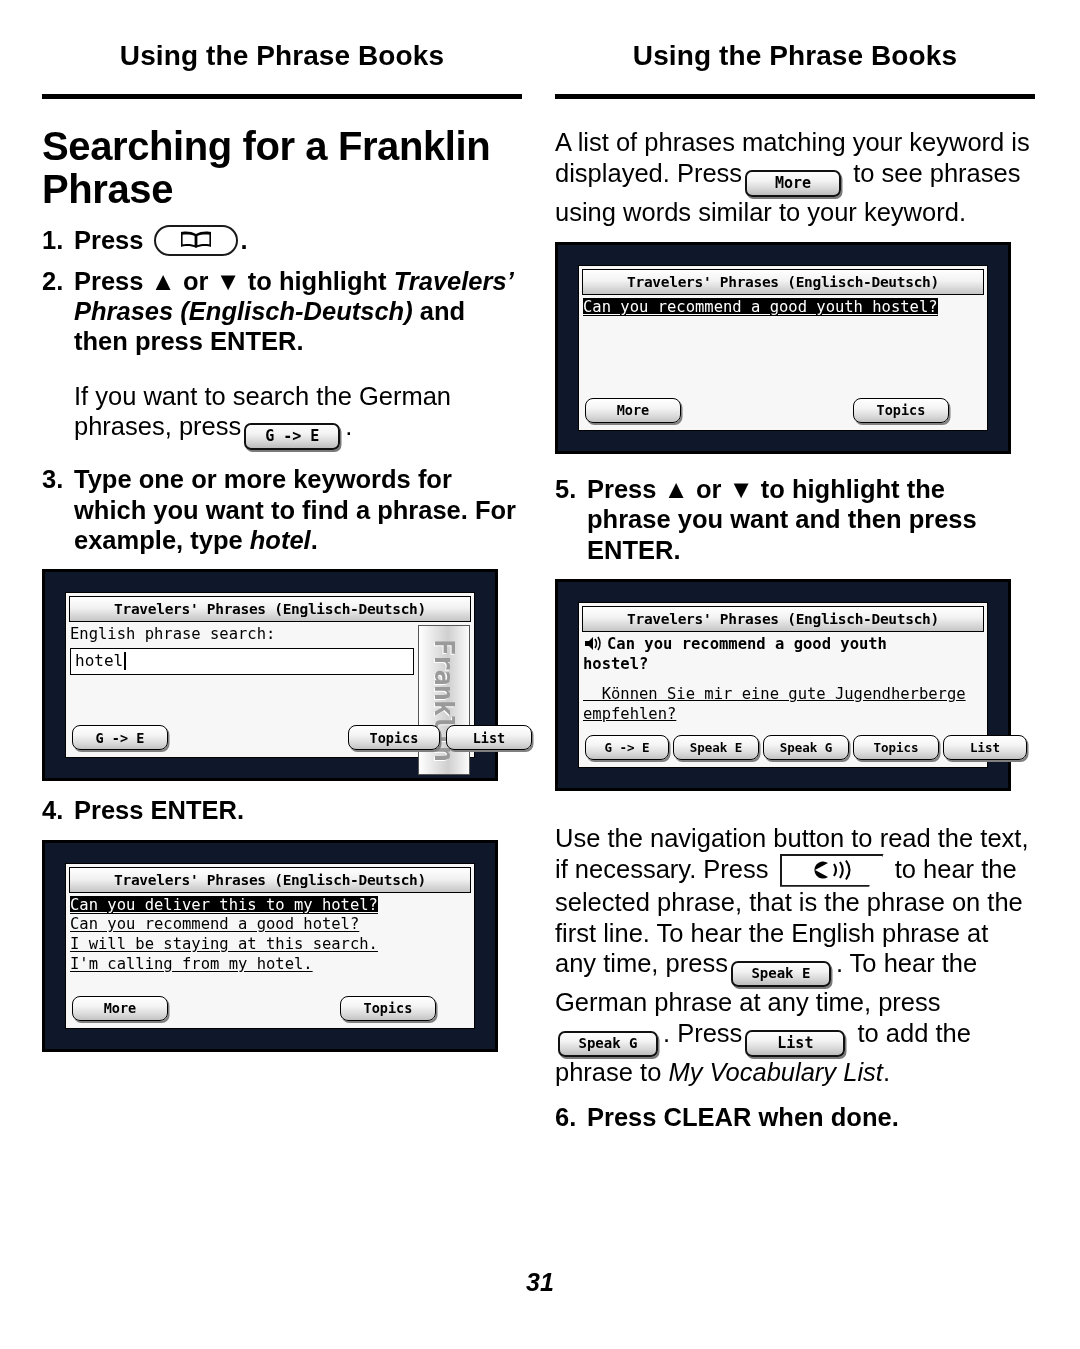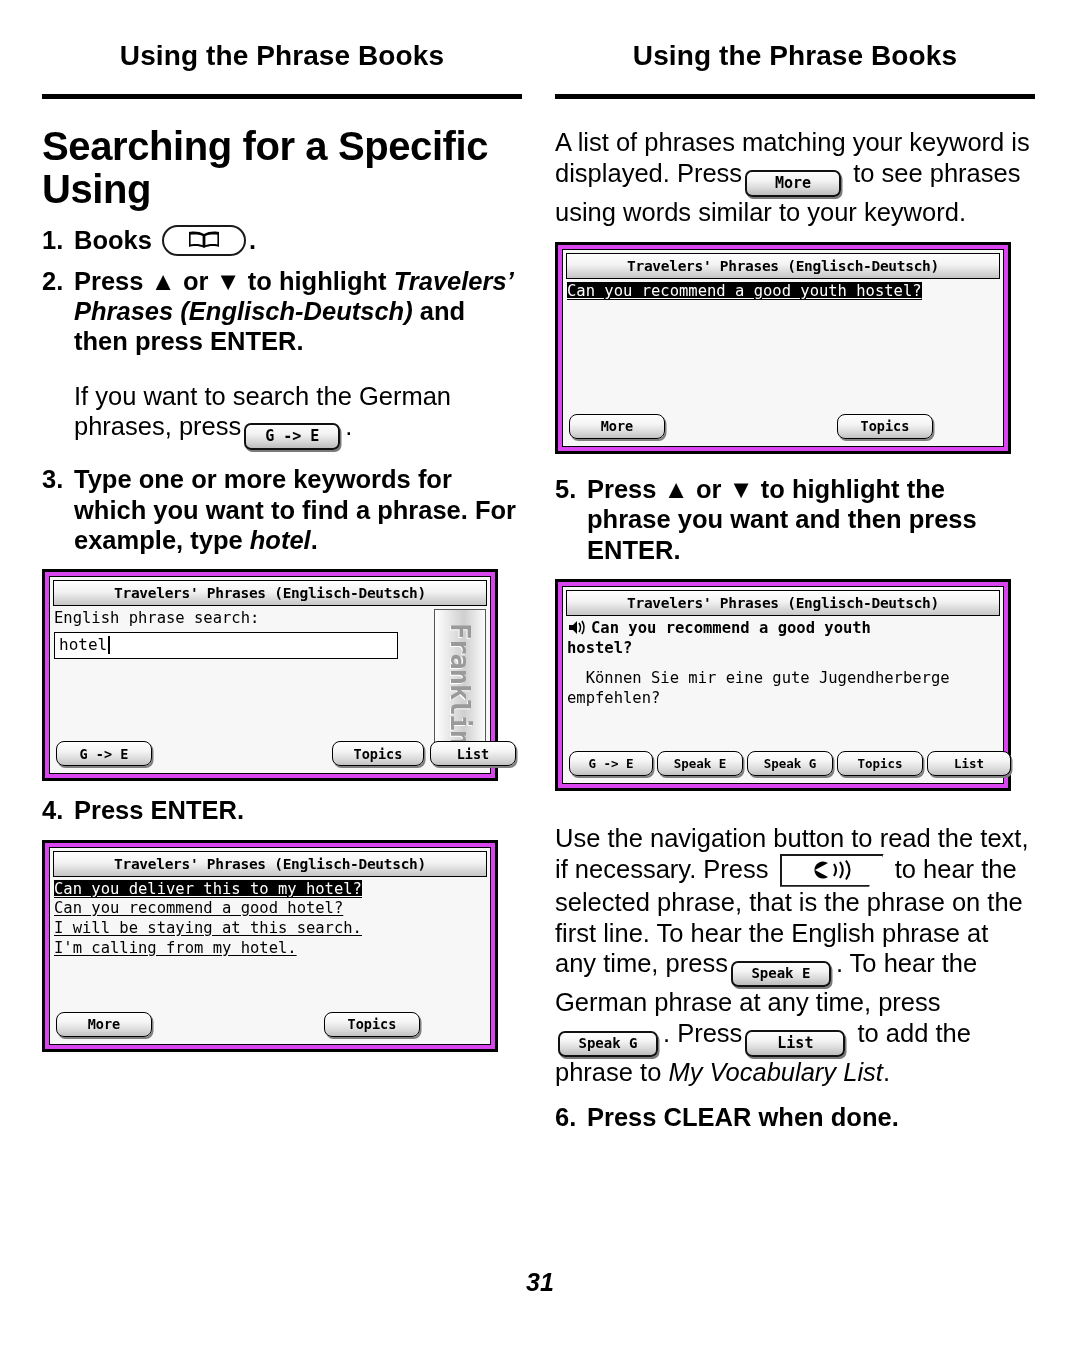--- a/index.html
+++ b/index.html
@@ -72,22 +72,22 @@
     padding:2px 0 3px 0; margin:0 5px 0 3px;
   }
   .btn.w-more   { width:96px; font-size:15px; }
   .btn.w-ge     { width:96px; font-size:15px; }
   .btn.w-speak  { width:100px; font-size:14px; }
   .btn.w-list   { width:100px; font-size:15px; }
 
   
   .lcd {
     position:relative; width:456px; height:212px;
-    border:3px solid #000; background:#d946ef;
-    padding:4px; margin-top:14px;
+    border:3px solid #000; background:#0f172a;
+    padding:20px; margin-top:14px;
   }
   .lcd-inner { position:relative; width:100%; height:100%; border:1px solid #000; background:#f7f7f7; }
   .lcd-title {
     height:26px; margin:3px 3px 0 3px;
     border:1.5px solid #000;
     background:linear-gradient(to bottom,#ffffff 0%,#f2f2f2 45%,#d5d5d5 80%,#c6c6c6 100%);
     font-family:"DejaVu Sans Mono", monospace;
     font-size:14.5px; font-weight:bold; letter-spacing:-0.3px;
     display:flex; align-items:center; justify-content:center;
   }
@@ -129,44 +129,44 @@
     position:absolute; left:50%; top:50%;
     transform:translate(-50%,-50%) rotate(90deg);
     transform-origin:center;
     font-family:"DejaVu Sans Mono", monospace;
     font-size:27px; font-weight:bold; color:#9a9a9a;
     letter-spacing:-1px; white-space:nowrap;
     text-shadow:1px 1px 0 #fff;
   }
 
   .de-en { font-weight:bold; white-space:pre; }
-  .de-de { white-space:pre; margin-top:11px; }
+  .de-de { white-space:pre; margin-top:11px;text-decoration:underline; }
   .spk-inline { vertical-align:-3px; margin-right:4px; }
 
   .pageno {
     position:absolute; left:0; right:0; bottom:52px;
     text-align:center; font-size:25px; font-weight:bold;font-style:italic;
   }
 </style>
 </head>
 <body>
 
 <div class="page">
 
   <div class="col col-left">
 
     <div class="runhead">Using the Phrase Books</div>
     <div class="rule"></div>
 
-    <h1 class="title">Searching for a Specific Using</h1>
+    <h1 class="title">Searching for a Franklin Phrase</h1>
 
     <div class="step">
       <span class="num">1.</span>
       <span class="body">
-        <span>Books</span>
+        <span>Press</span>
         <span class="key-pill">
           <svg class="book-ico" viewBox="0 0 34 20">
             <path d="M17 4 C13 1, 5 1, 2 2 L2 17 C5 15.5, 13 15.5, 17 18 Z" fill="#000"></path>
             <path d="M17 4 C21 1, 29 1, 32 2 L32 17 C29 15.5, 21 15.5, 17 18 Z" fill="#000"></path>
             <path d="M15.6 6 C12.6 4.4, 6 4.2, 3.6 4.8 L3.6 14.6 C6 13.6, 12.6 13.8, 15.6 15.3 Z" fill="#fff"></path>
             <path d="M18.4 6 C21.4 4.4, 28 4.2, 30.4 4.8 L30.4 14.6 C28 13.6, 21.4 13.8, 18.4 15.3 Z" fill="#fff"></path>
           </svg>
         </span><span>.</span>
       </span>
     </div>

